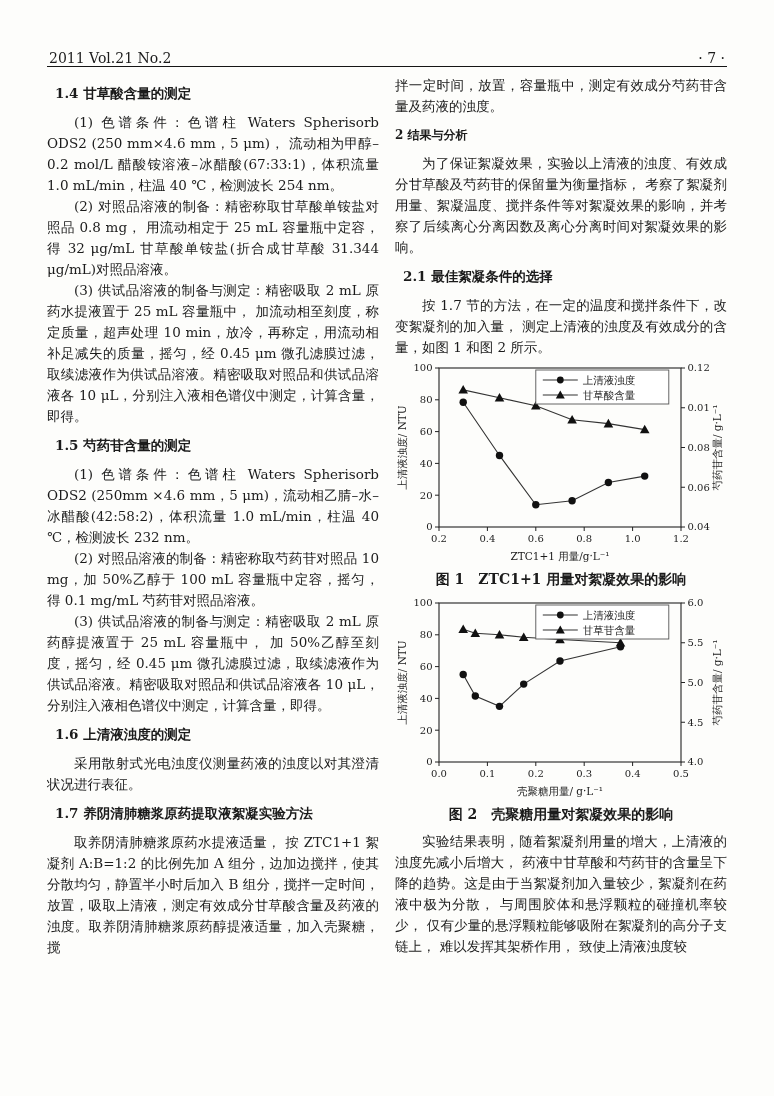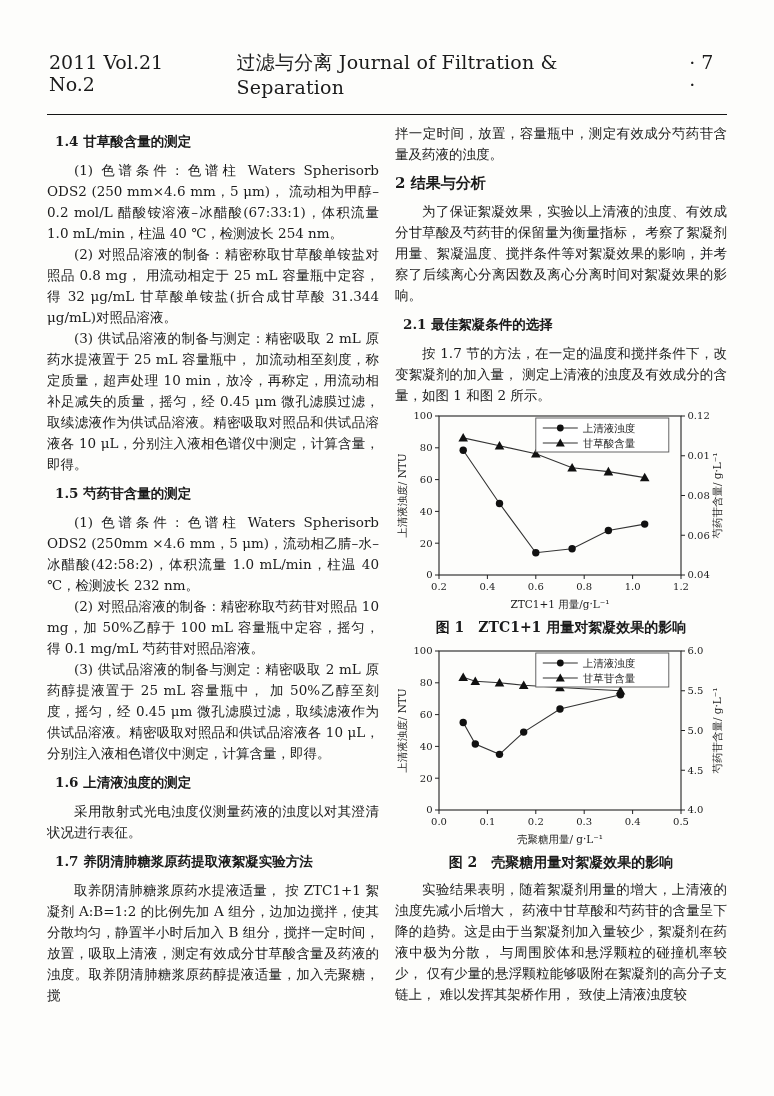--- a/index.html
+++ b/index.html
@@ -1,41 +1,40 @@
 <!DOCTYPE html>
 <html><head>
 <meta charset="utf-8">
 <style>
   html,body{margin:0;padding:0;background:#e8e8e8;}
   .page{position:relative;width:774px;height:1096px;background:#fdfdfb;overflow:hidden;
         font-family:"DejaVu Serif","Liberation Serif",serif;color:#1b1b1b;margin:0 auto;}
   .inner{position:absolute;left:47px;top:50px;width:680px;}
   .jheader{display:flex;justify-content:space-between;align-items:baseline;
-           font-size:19px;padding:0 2px 16px 2px;border-bottom:1.3px solid #151515;gap:24px;}
+           font-size:14px;padding:0 2px 0 2px;border-bottom:1.3px solid #151515;gap:24px;}
   .jheader .c{letter-spacing:.2px;}
   .columns{display:flex;gap:16px;margin-top:8px;}
   .col{width:332px;font-size:13.5px;line-height:21px;text-align:justify;}
   .para{margin:0;}
   .ind{text-indent:2em;}
   .h4{font-weight:bold;margin:8px;}
   .hplain{margin:0;}
-  .h2sec{font-size:15px;font-weight:bold;margin:7px 0 7px 0;line-height:22px;}
+  .h2sec{font-size:12px;font-weight:bold;margin:7px 0 7px 0;line-height:22px;}
   .figure{margin:3px 0 0 0;}
   .figure svg{display:block;margin:0 auto;}
   .figcap{text-align:center;font-weight:bold;font-size:14px;line-height:19px;margin:3px 0 7px 0;}
   svg text{font-family:"DejaVu Serif","Liberation Serif",serif;fill:#1b1b1b;}
 </style>
 </head>
 <body>
 
 <div class="page">
   <div class="inner">
     <div class="jheader">
       <span class="l">2011 Vol.21 No.2</span>
-      <span class="c">过滤与分离 Journal of Filtration &amp; Separation</span>
       <span class="r">· 7 ·</span>
     </div>
     <div class="columns">
       <div class="col" id="col-left">
           <div class="h4">1.4  甘草酸含量的测定</div>
           <div class="para ind">(1) 色谱条件：色谱柱 Waters Spherisorb ODS2 (250 mm×4.6 mm，5 μm)， 流动相为甲醇–0.2 mol/L 醋酸铵溶液–冰醋酸(67:33:1)，体积流量 1.0 mL/min，柱温 40 ℃，检测波长 254 nm。</div>
           <div class="para ind">(2) 对照品溶液的制备：精密称取甘草酸单铵盐对照品 0.8 mg， 用流动相定于 25 mL 容量瓶中定容，得 32 μg/mL 甘草酸单铵盐(折合成甘草酸 31.344 μg/mL)对照品溶液。</div>
           <div class="para ind">(3) 供试品溶液的制备与测定：精密吸取 2 mL 原药水提液置于 25 mL 容量瓶中， 加流动相至刻度，称定质量，超声处理 10 min，放冷，再称定，用流动相补足减失的质量，摇匀，经 0.45 μm 微孔滤膜过滤，取续滤液作为供试品溶液。精密吸取对照品和供试品溶液各 10 μL，分别注入液相色谱仪中测定，计算含量，即得。</div>
           <div class="h4">1.5  芍药苷含量的测定</div>
           <div class="para ind">(1) 色谱条件：色谱柱 Waters Spherisorb ODS2 (250mm ×4.6 mm，5 μm)，流动相乙腈–水–冰醋酸(42:58:2)，体积流量 1.0 mL/min，柱温 40 ℃，检测波长 232 nm。</div>

